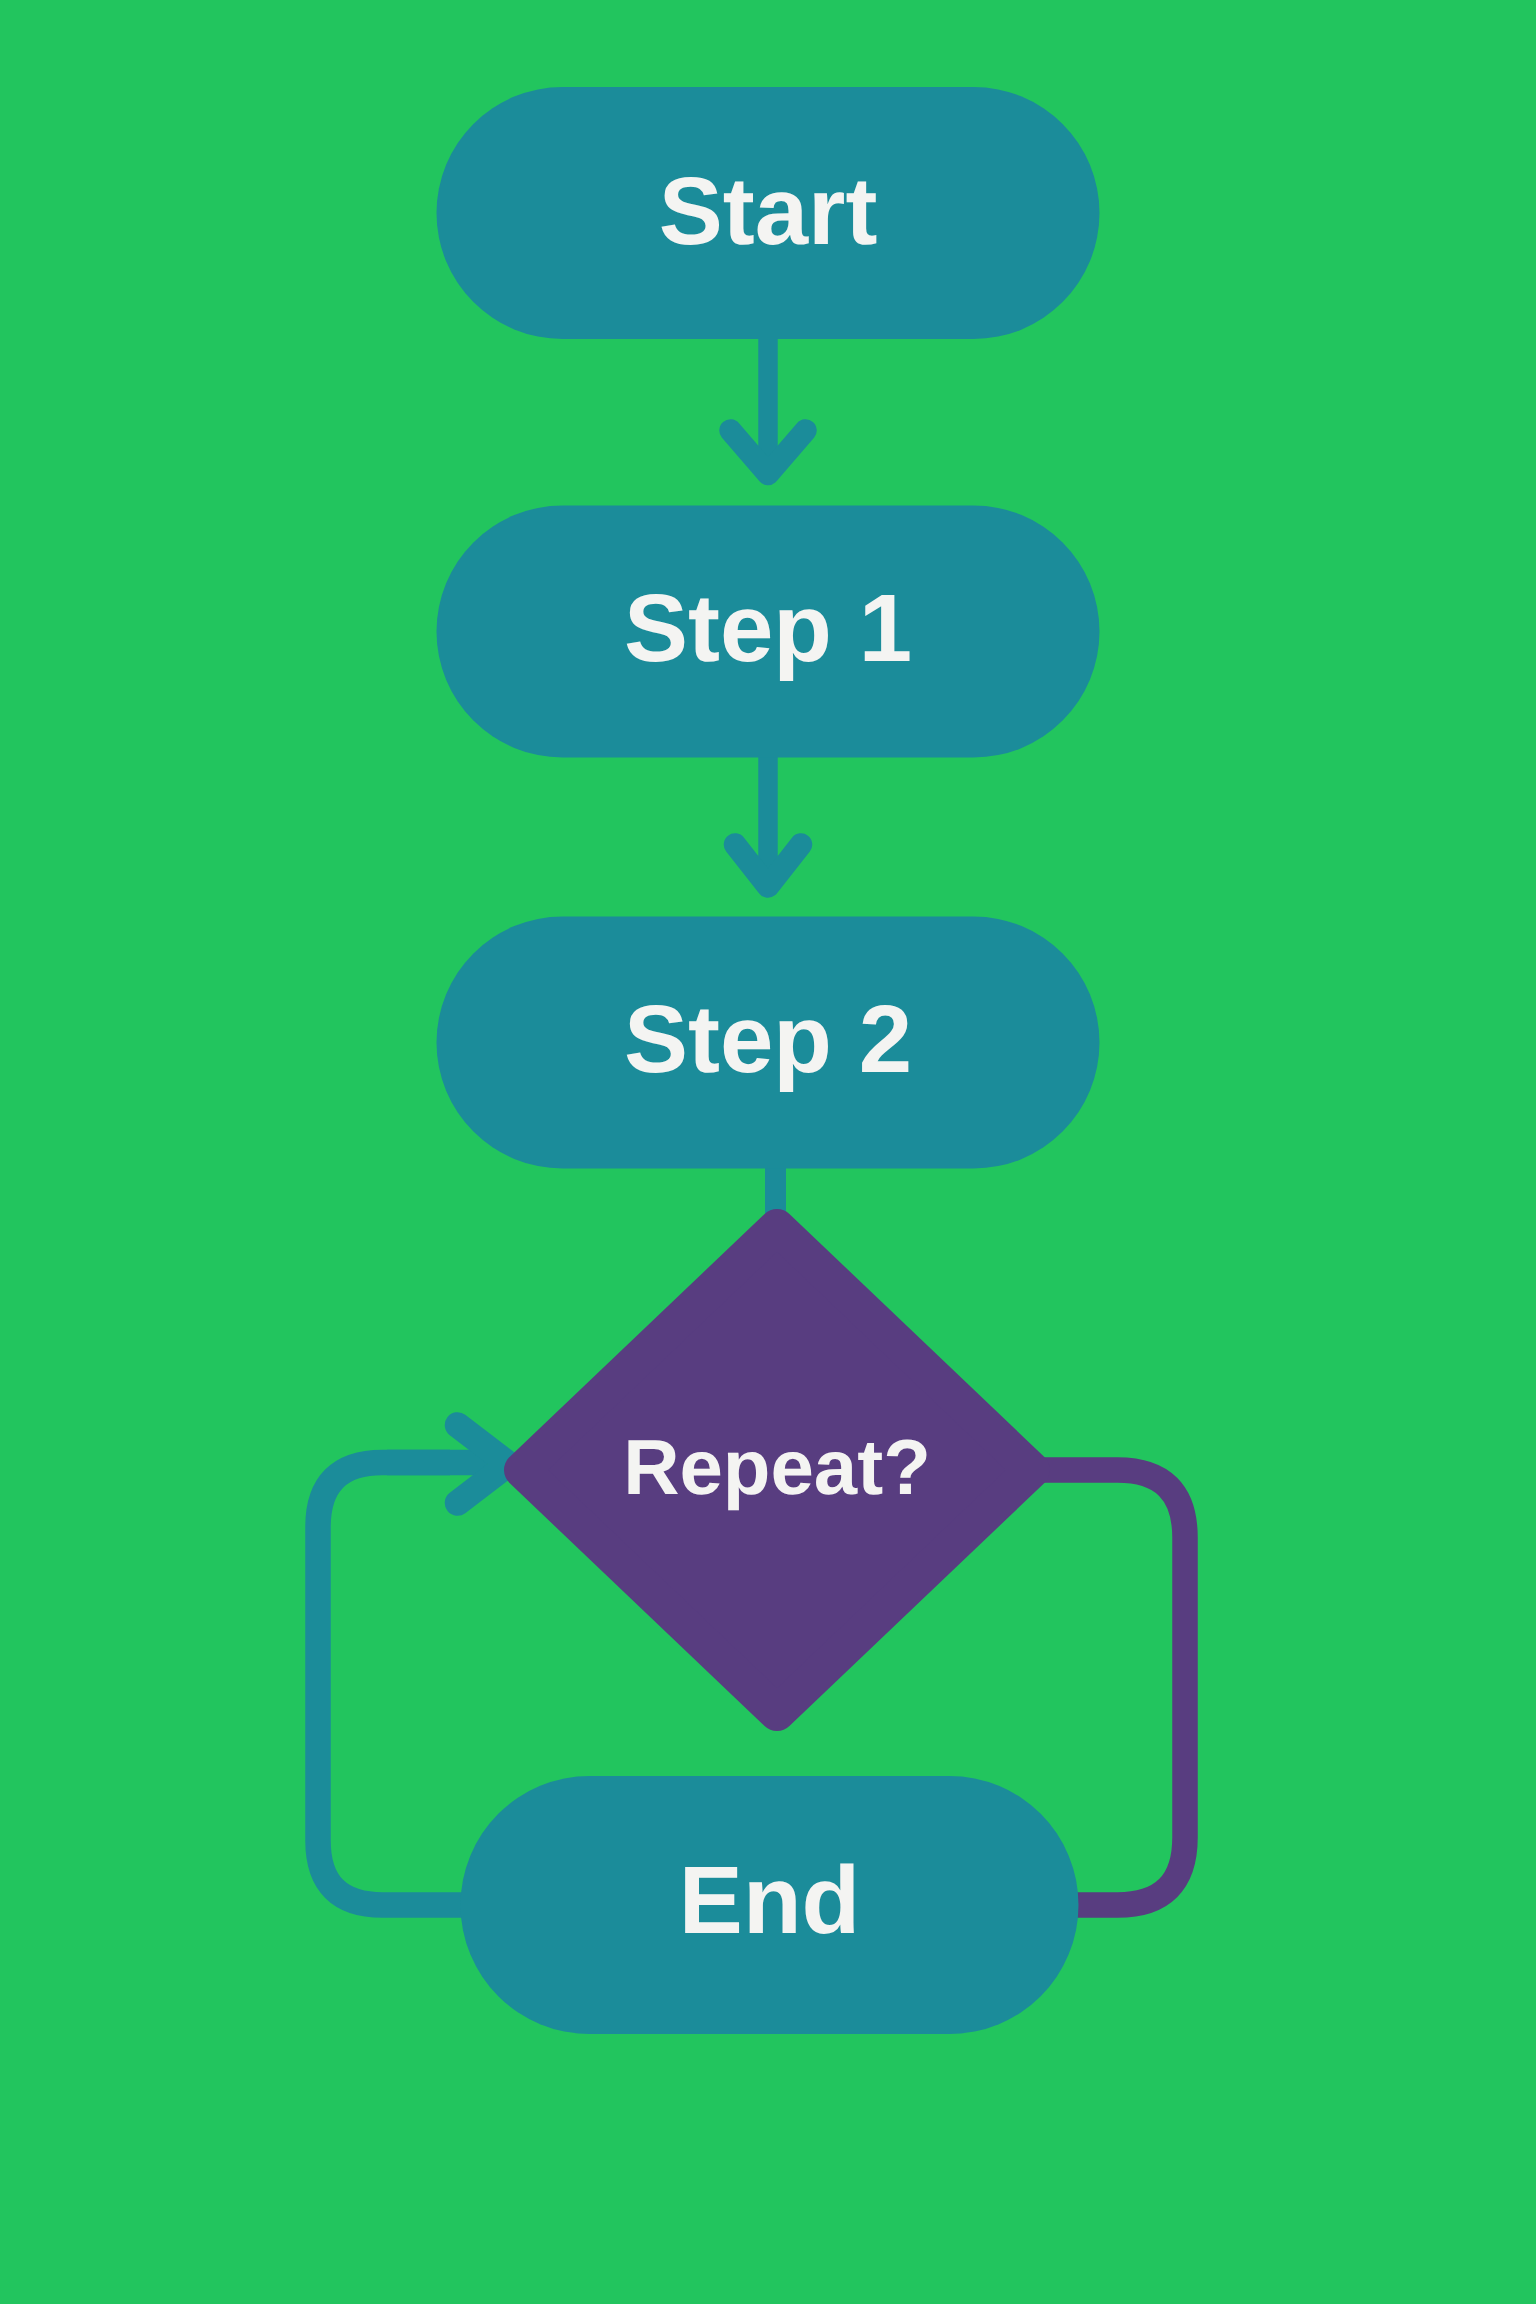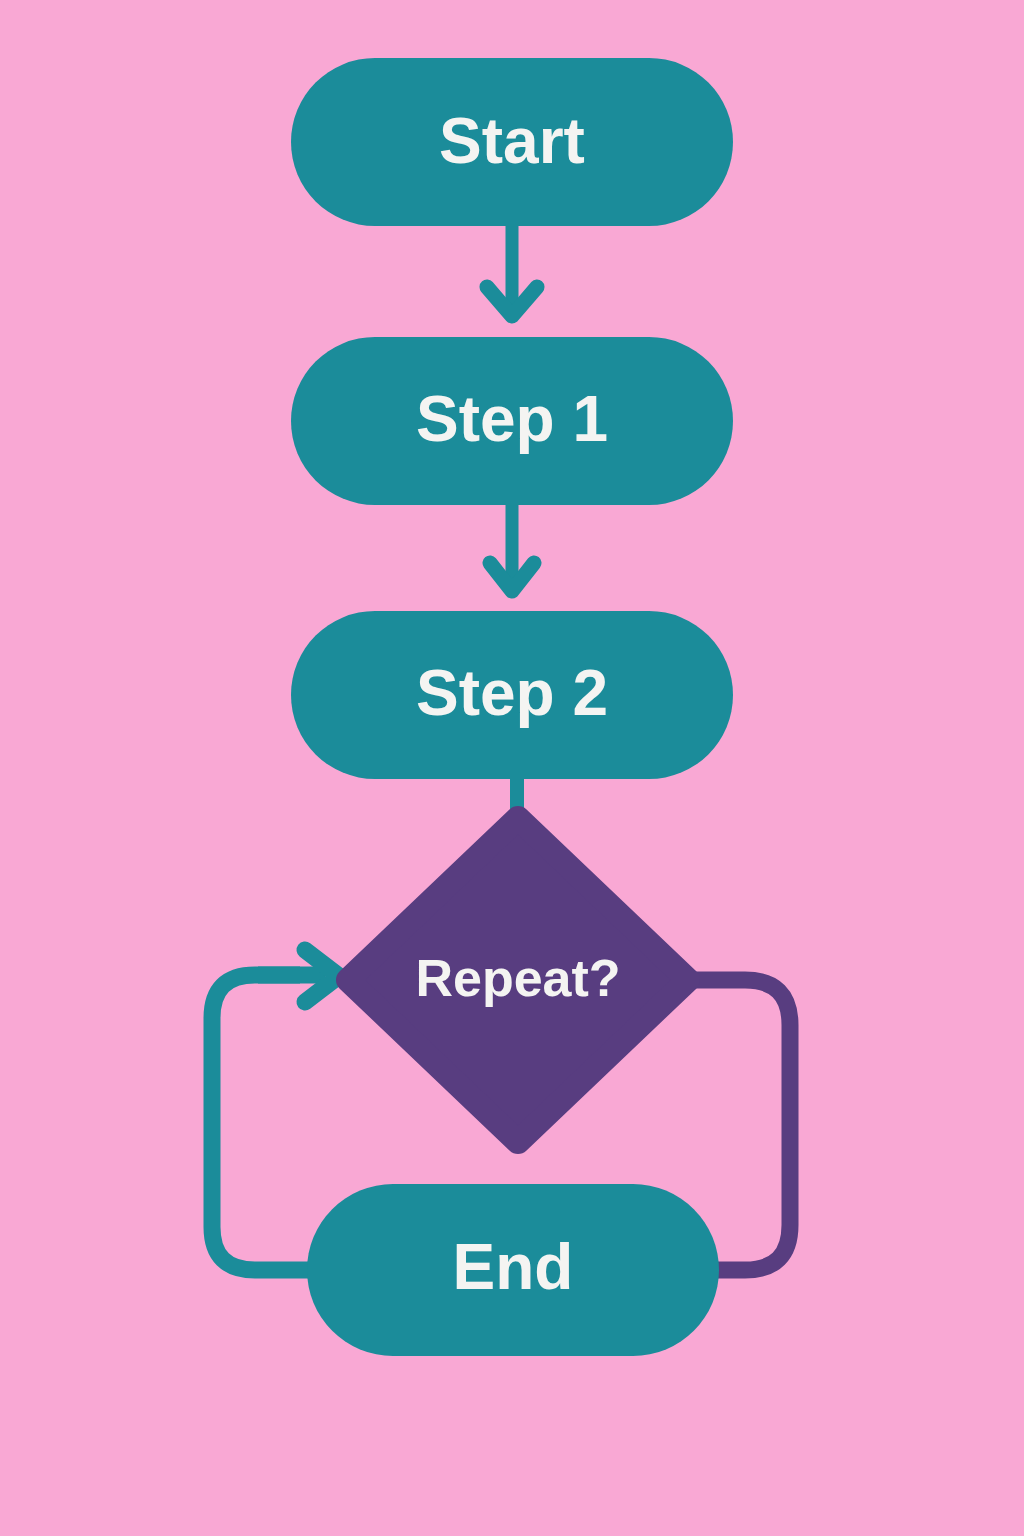--- a/index.html
+++ b/index.html
@@ -8,21 +8,21 @@
     padding: 0;
     background: #eeeeec;
   }
   body {
     font-family: "Liberation Sans", sans-serif;
   }
   #canvas {
     position: relative;
     width: 1024px;
     height: 1536px;
-    background: #f9a8d4;
+    background: #22c55e;
     overflow: hidden;
   }
   #flow-svg {
     position: absolute;
     left: 0;
     top: 0;
     width: 1024px;
     height: 1536px;
     display: block;
   }

